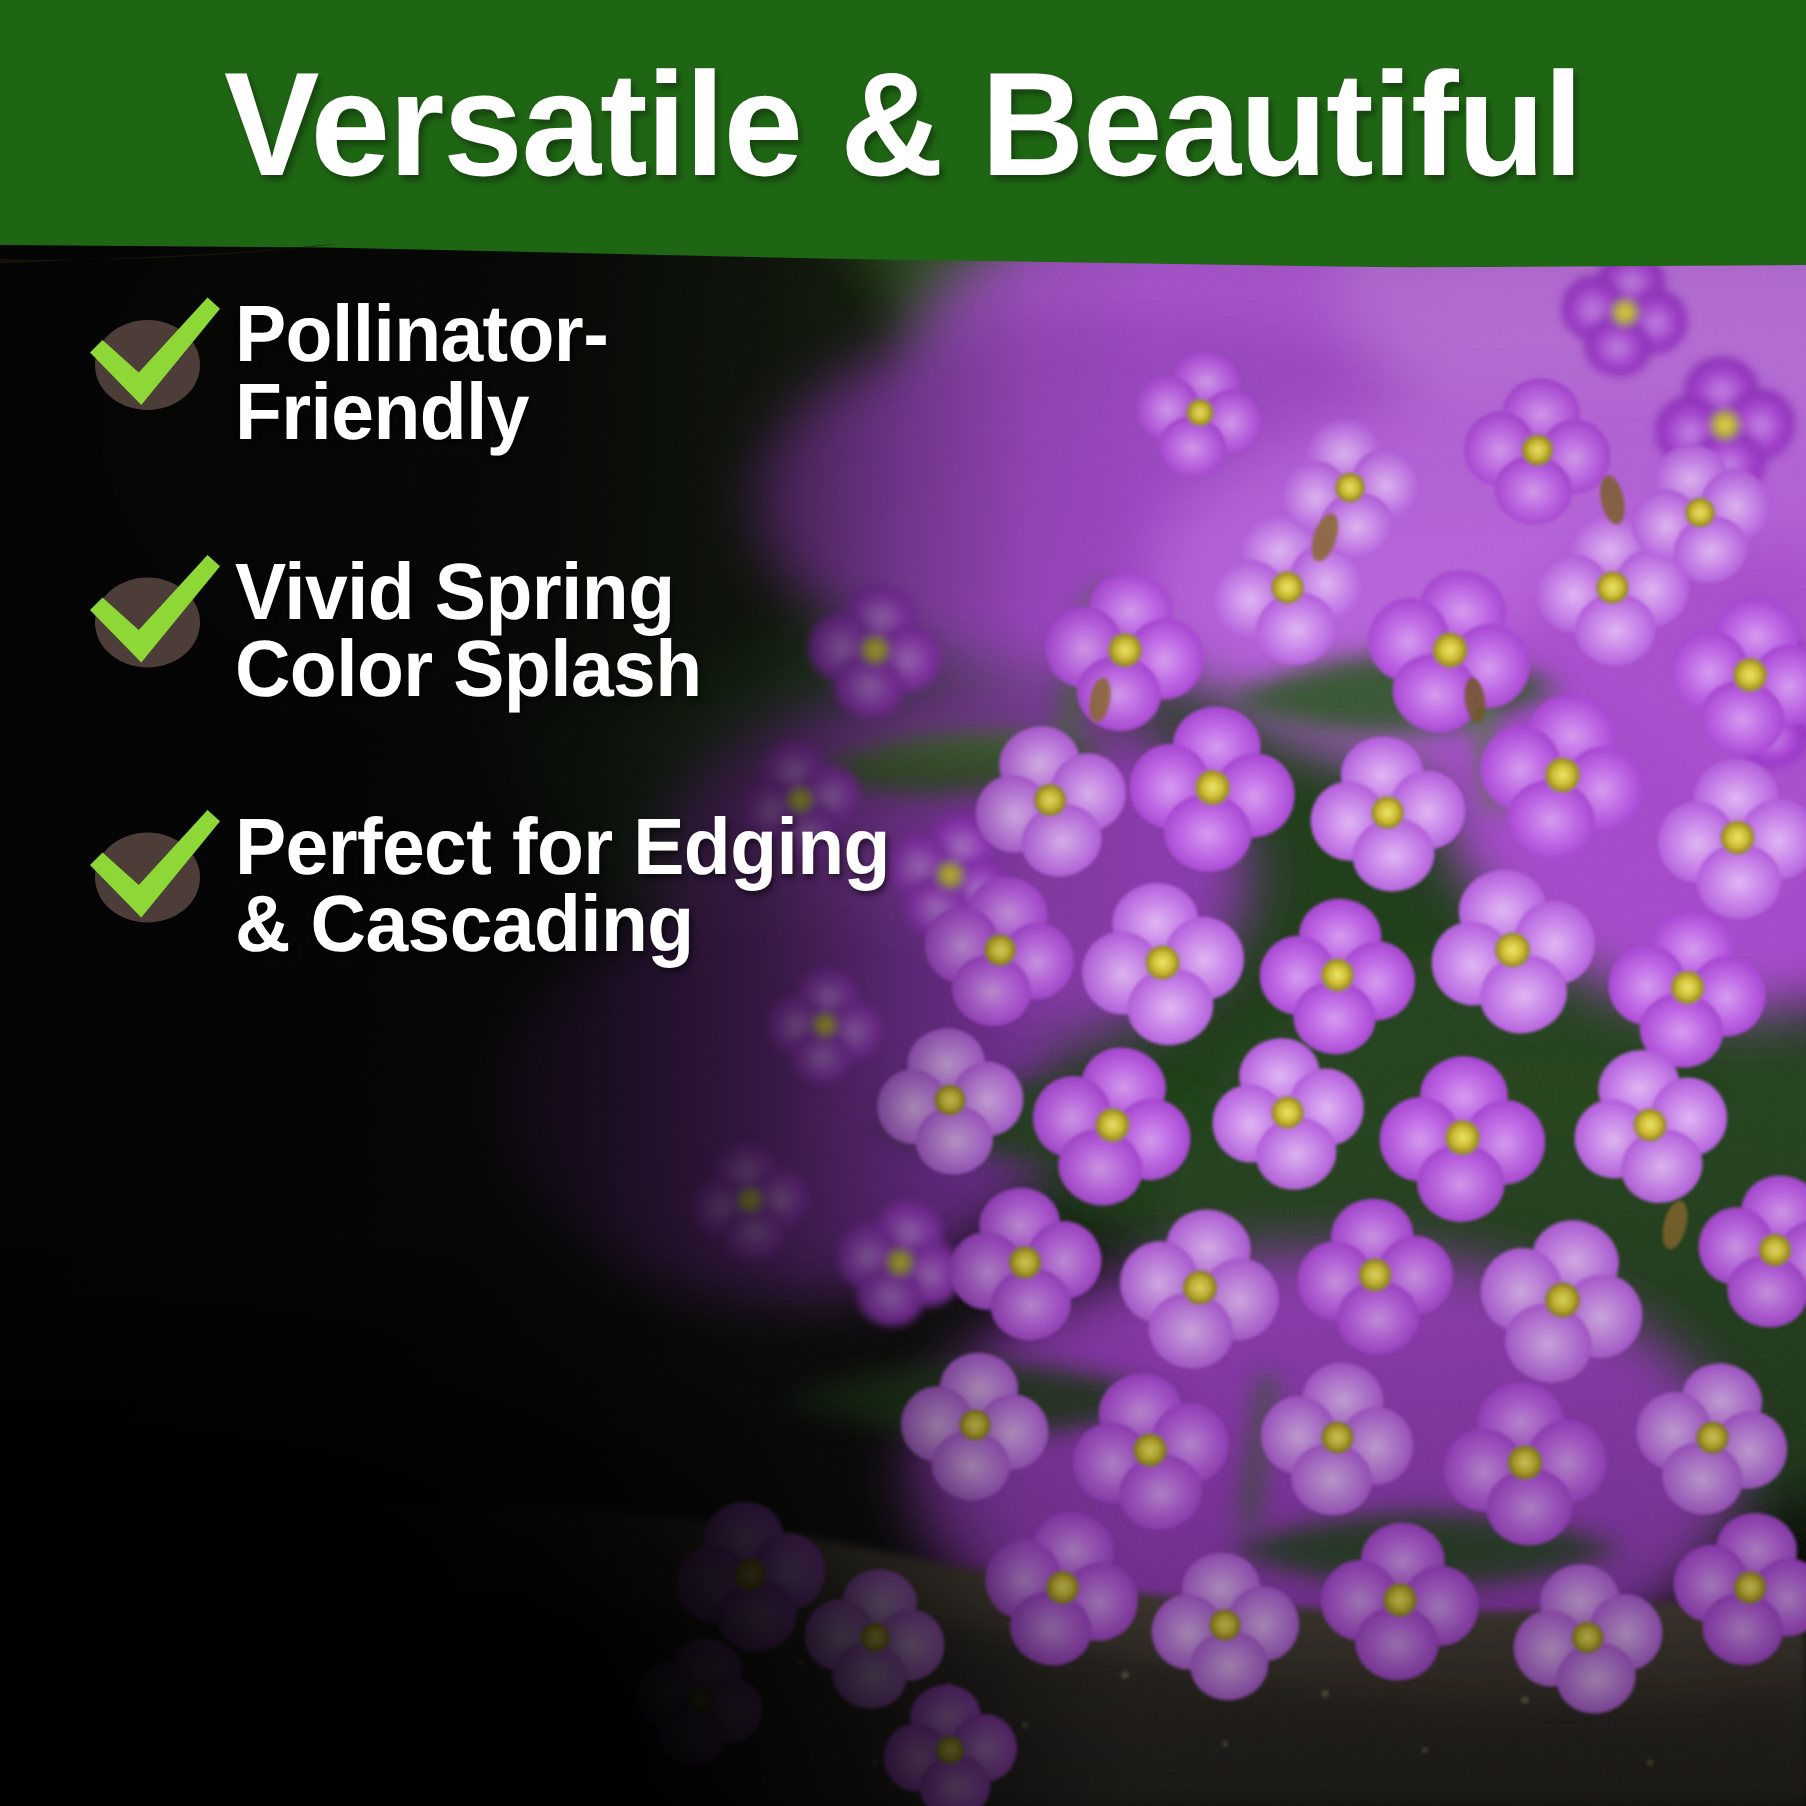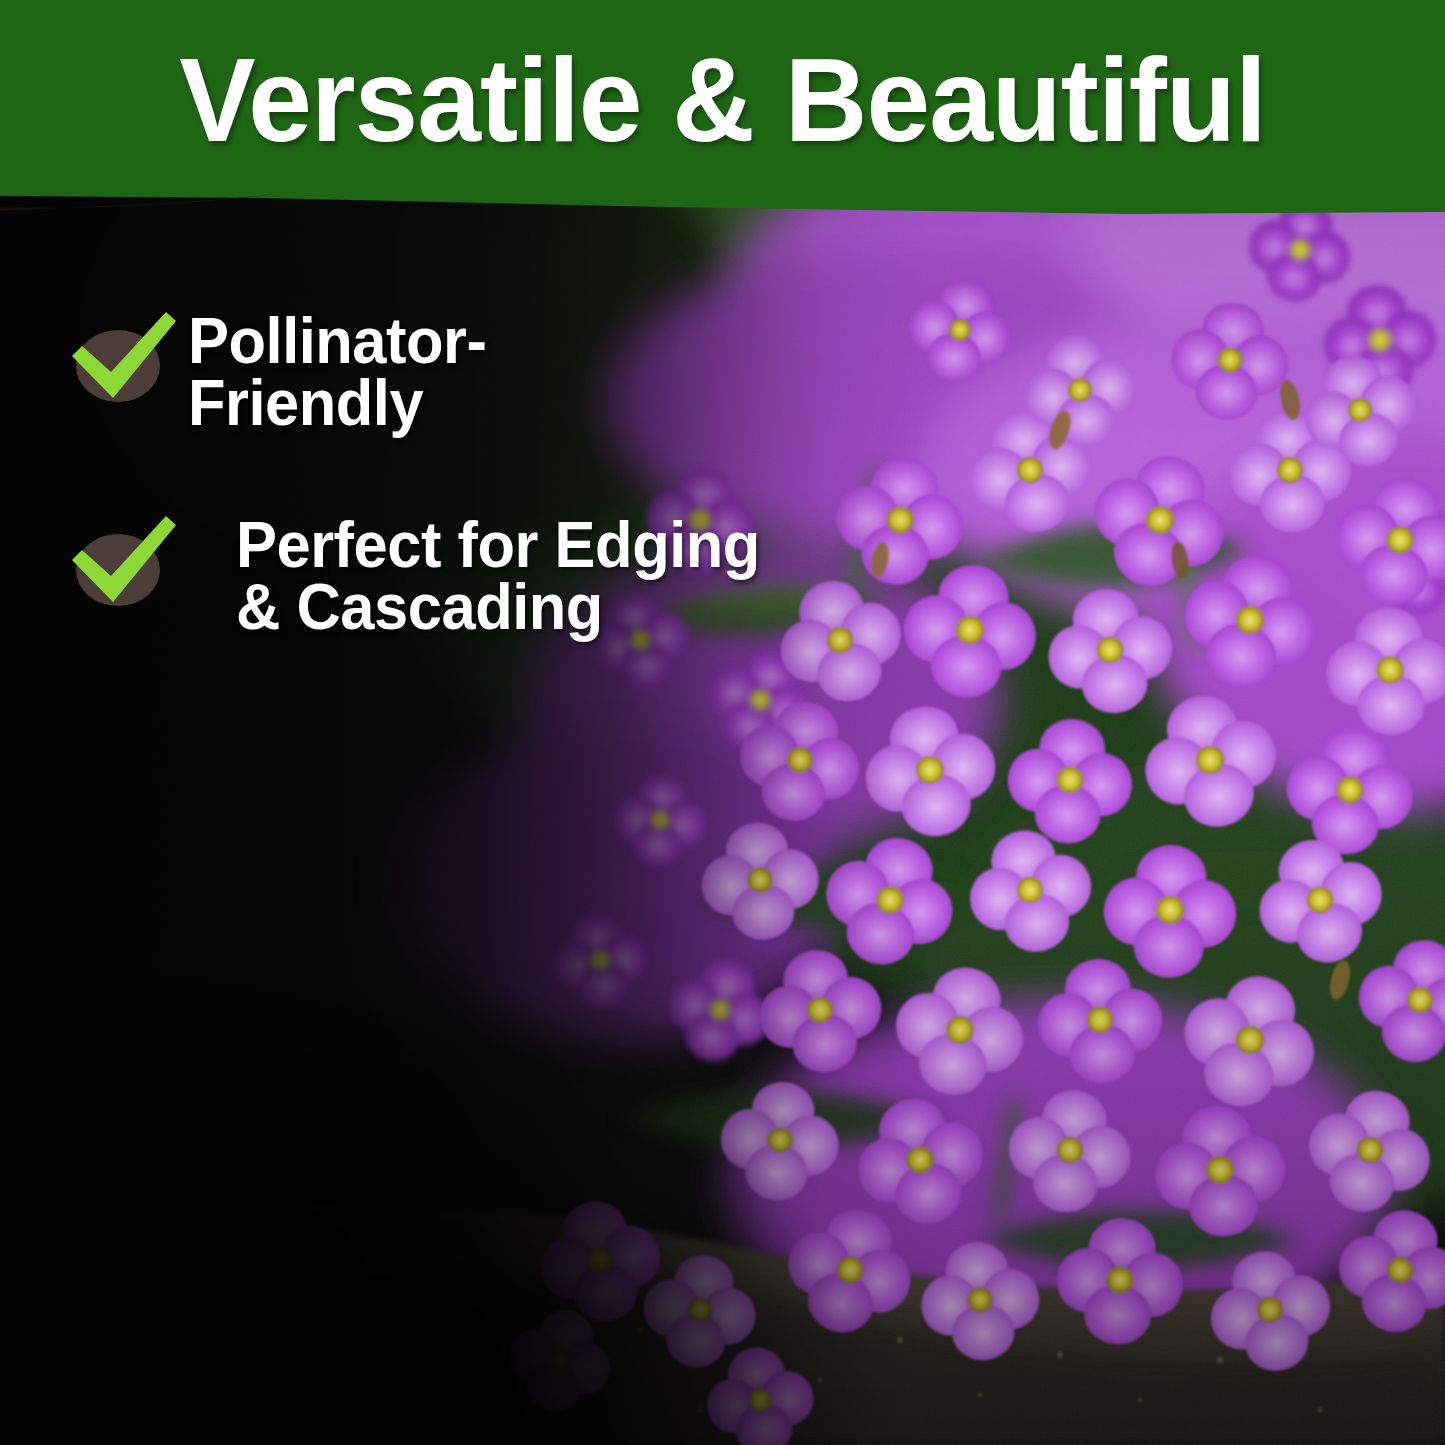--- a/index.html
+++ b/index.html
@@ -64,24 +64,24 @@
   }
   .feature .check svg{position:absolute;left:0;top:0;width:116px;height:96px;overflow:visible;}
   .feature .ftext{
     flex:1 1 auto;margin-left:6px;color:#fff;
     font-size:64px;font-weight:700;line-height:.97;letter-spacing:-.5px;
     transform:scaleX(.96);transform-origin:left center;
     text-shadow:2px 3px 5px rgba(0,0,0,.55);
   }
   .ftext .ln{display:block;}
 
-  .f0{margin-top:74px;}
+  .f0{}
   .f1{margin-top:82px;}
   .f2{margin-top:84px;}
-  .f3{margin-top:80px;gap:48px;}
+  .f3{margin-top:80px;}
 </style>
 </head>
 <body>
 
 <div id="stage" style="--green: #1F6614;">
 
   <div id="photo">
     <svg viewBox="0 0 1445 1445" preserveAspectRatio="none">
       <defs>
         <radialGradient id="petG" cx="50%" cy="52%" r="62%">
@@ -304,20 +304,32 @@
           <ellipse cx="52" cy="56" rx="42" ry="36" fill="#5D4B44" opacity=".82"></ellipse>
           <path d="M6 46 L16 36 L45 62 L100 2 L110 11 L47 88 Z" fill="#8DD836"></path>
         </svg>
       </div>
       <div class="ftext">
         <span class="ln">Pollinator-</span>
         <span class="ln">Friendly</span>
       </div>
     </div>
 
+    <div class="feature f1">
+      <div class="check">
+        <svg viewBox="0 0 116 96">
+          <ellipse cx="52" cy="56" rx="42" ry="36" fill="#5D4B44" opacity=".82"></ellipse>
+          <path d="M6 46 L16 36 L45 62 L100 2 L110 11 L47 88 Z" fill="#8DD836"></path>
+        </svg>
+      </div>
+      <div class="ftext">
+        <span class="ln">Vivid Spring</span>
+        <span class="ln">Color Splash</span>
+      </div>
+    </div>
 
 
     <div class="feature f3">
       <div class="check">
         <svg viewBox="0 0 116 96">
           <ellipse cx="52" cy="56" rx="42" ry="36" fill="#5D4B44" opacity=".82"></ellipse>
           <path d="M6 46 L16 36 L45 62 L100 2 L110 11 L47 88 Z" fill="#8DD836"></path>
         </svg>
       </div>
       <div class="ftext">

